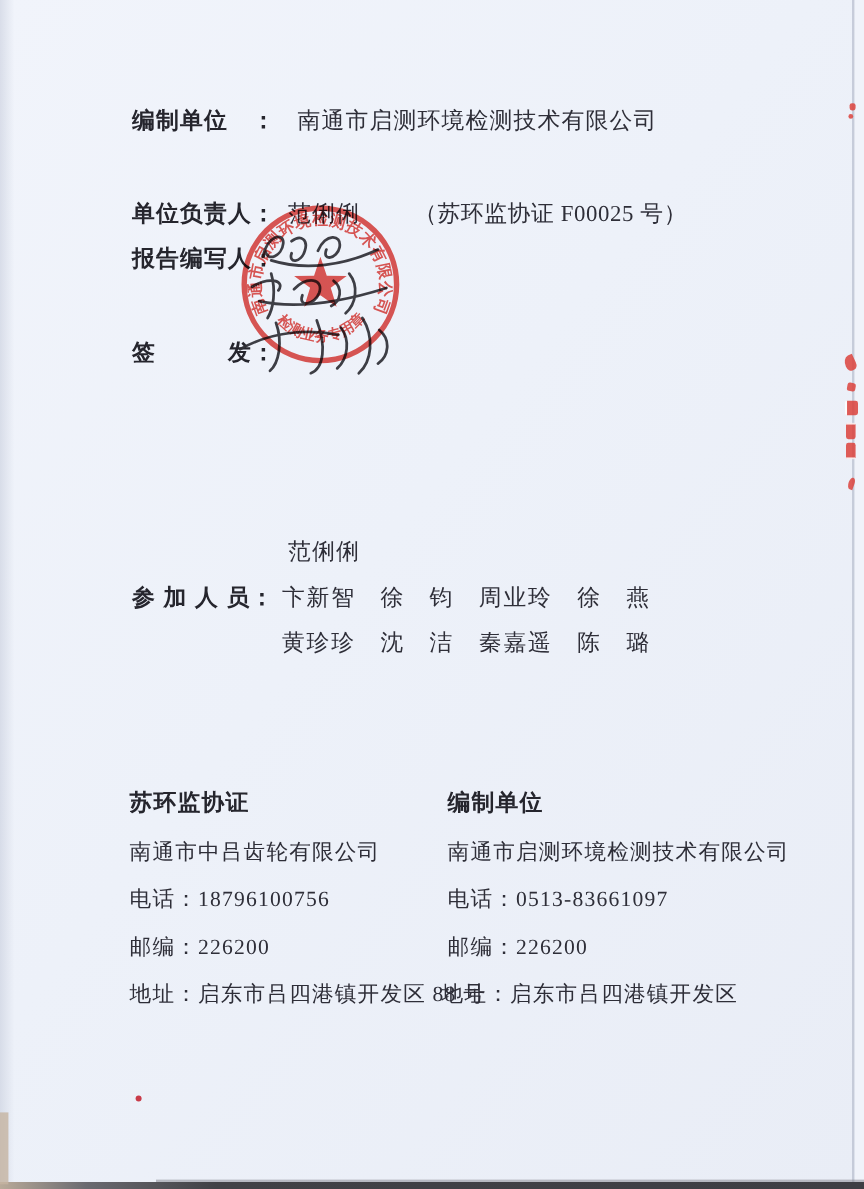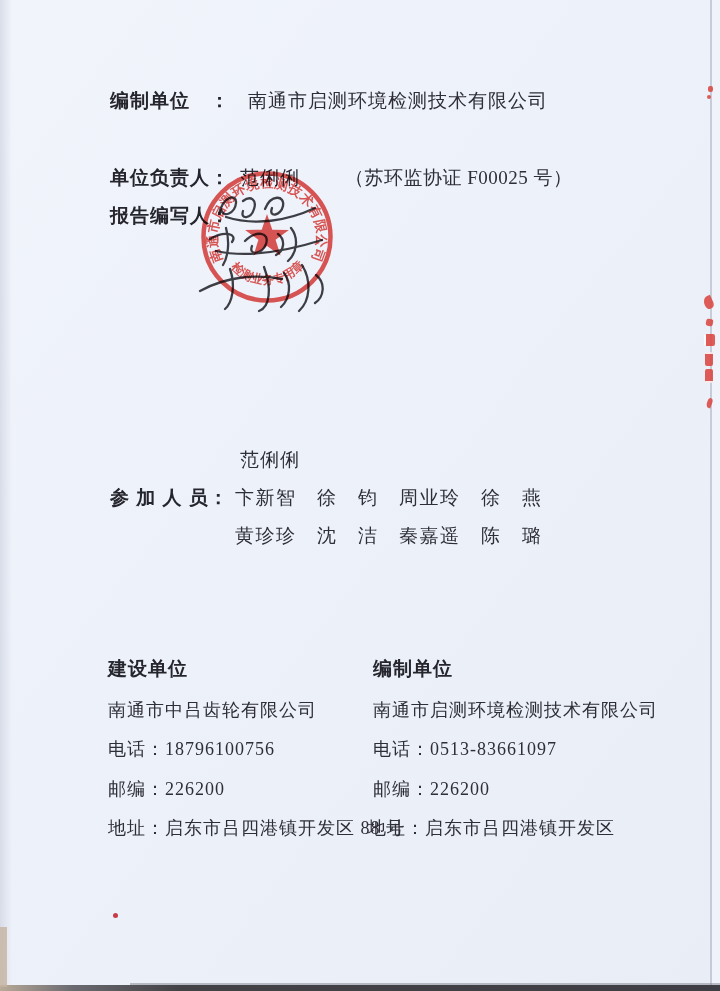--- a/index.html
+++ b/index.html
@@ -64,20 +64,23 @@
     <span class="val" style="left:138px">南通市启测环境检测技术有限公司</span>
   </div>
   <div class="trow" style="top:165px">
     <span class="lbl">单位负责人：</span>
     <span class="val" style="left:130px">范俐俐</span>
     <span class="extra" style="left:235px">（苏环监协证 F00025 号）</span>
   </div>
   <div class="trow" style="top:203px">
     <span class="lbl">报告编写人：</span>
   </div>
+  <div class="trow" style="top:281px">
+    <span class="lbl">签　　　发：</span>
+  </div>
 
   <svg class="signatures" viewBox="0 0 180 145">
     <g stroke="#2f2f36" stroke-width="2.3" fill="none" stroke-linecap="round" stroke-linejoin="round" opacity="0.92">
       <g>
         <path d="M34,36 C38,18 52,15 51,25 C50,35 38,41 36,31"></path>
         <path d="M58,23 C66,17 72,22 69,31 C66,41 55,42 58,33"></path>
         <path d="M80,31 C86,16 100,17 98,28 C96,38 83,40 87,30"></path>
         <path d="M41,39 C70,48 102,43 130,30"></path>
       </g>
       <g>
@@ -121,21 +124,21 @@
   </div>
   <div class="trow" style="top:485px">
     <span class="lbl">参 加 人 员：</span>
     <span class="val" style="left:125px;letter-spacing:1.5px">卞新智　徐　钧　周业玲　徐　燕</span>
   </div>
   <div class="trow" style="top:523px;left:235px">
     <span class="val" style="left:0;letter-spacing:1.5px">黄珍珍　沈　洁　秦嘉遥　陈　璐</span>
   </div>
 
   <div class="fcol" style="left:108px">
-    <span class="ftitle">建设单位</span>
+    <span class="ftitle">苏环监协证</span>
     <span class="frow" style="top:42px">南通市中吕齿轮有限公司</span>
     <span class="frow" style="top:81px">电话：18796100756</span>
     <span class="frow" style="top:121px">邮编：226200</span>
     <span class="frow" style="top:160px">地址：启东市吕四港镇开发区 88 号</span>
   </div>
   <div class="fcol" style="left:373px">
     <span class="ftitle">编制单位</span>
     <span class="frow" style="top:42px">南通市启测环境检测技术有限公司</span>
     <span class="frow" style="top:81px">电话：0513-83661097</span>
     <span class="frow" style="top:121px">邮编：226200</span>

